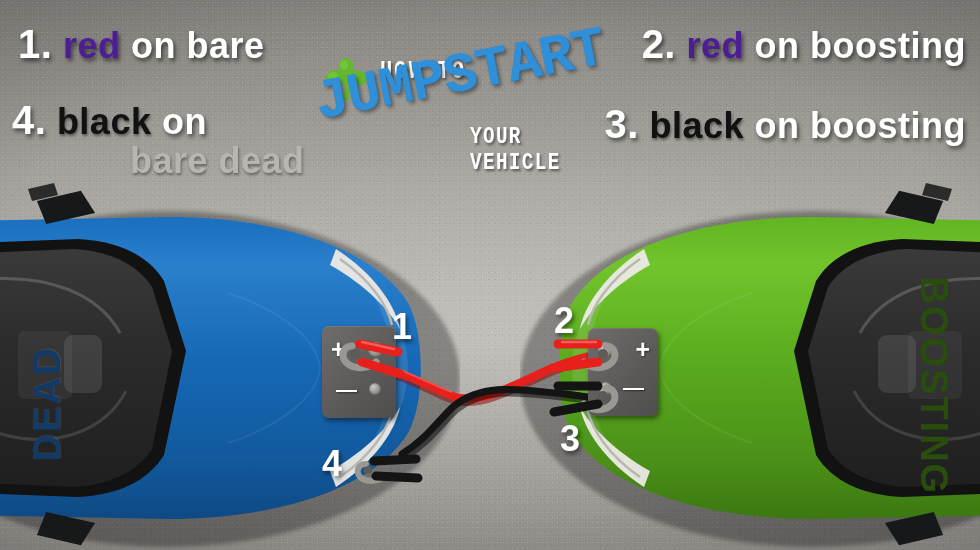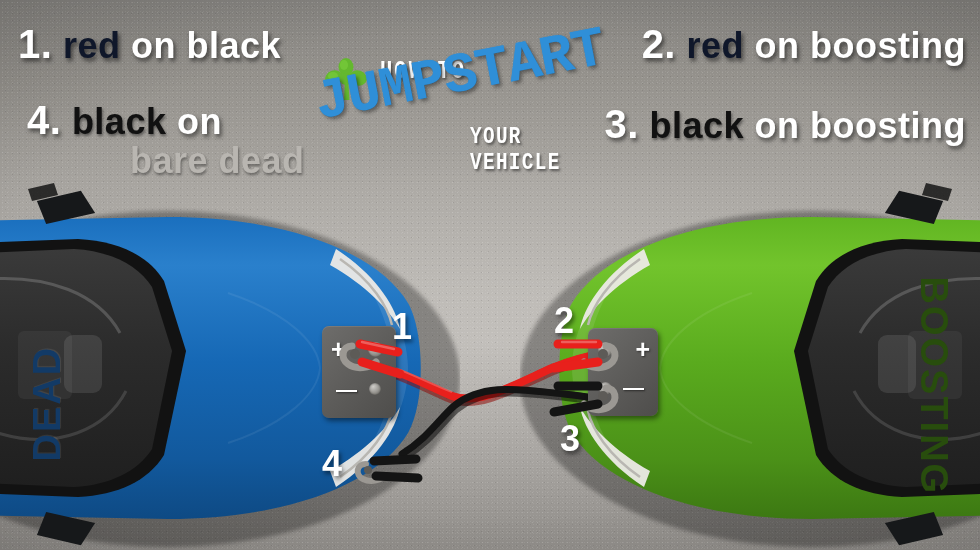--- a/index.html
+++ b/index.html
@@ -34,26 +34,26 @@
   }
 
   
   .hdr{position:absolute;z-index:40;white-space:nowrap;}
   .step{
     font-size:36px;font-weight:700;letter-spacing:.5px;
     text-shadow:2px 3px 4px rgba(0,0,0,.55);
   }
   .num{color:#ffffff;font-size:40px;font-weight:700;}
   .w-white{color:#ffffff;}
-  .w-red{color:#0f172a;}
+  .w-red{color:#4c1d95;}
   .w-black{color:#111111;text-shadow:1px 2px 3px rgba(0,0,0,.45);}
   .w-gray{color:#b9b6b1;text-shadow:1px 2px 3px rgba(0,0,0,.4);}
 
   #h1{left:18px;top:22px;}
-  #h4{left:27px;top:98px;}
+  #h4{left:12px;top:98px;}
   #h4b{left:130px;top:140px;}
   #h2{right:14px;top:22px;text-align:center;}
   #h3{right:14px;top:102px;}
 
   
   #logo{position:absolute;left:318px;top:52px;width:320px;height:105px;z-index:42;font-family:Liberation Mono, monospace;}
   .howto{
     position:absolute;left:62px;top:5px;
     font-size:25px;font-weight:700;color:#fff;letter-spacing:2.5px;
     transform:scaleX(.82);transform-origin:left center;
@@ -292,21 +292,21 @@
   </svg>
 
   <div class="cnum" id="n1">1</div>
   <div class="cnum" id="n4">4</div>
   <div class="cnum" id="n2">2</div>
   <div class="cnum" id="n3">3</div>
 
   <div class="hdr step" id="h1">
     <span class="num">1.</span>
     <span class="w-red">red</span>
-    <span class="w-white">on black</span>
+    <span class="w-white">on bare</span>
   </div>
 
   <div class="hdr step" id="h4">
     <span class="num">4.</span>
     <span class="w-black">black</span>
     <span class="w-white">on</span>
   </div>
   <div class="hdr step w-gray" id="h4b">bare dead</div>
 
   <div class="hdr step" id="h2">

